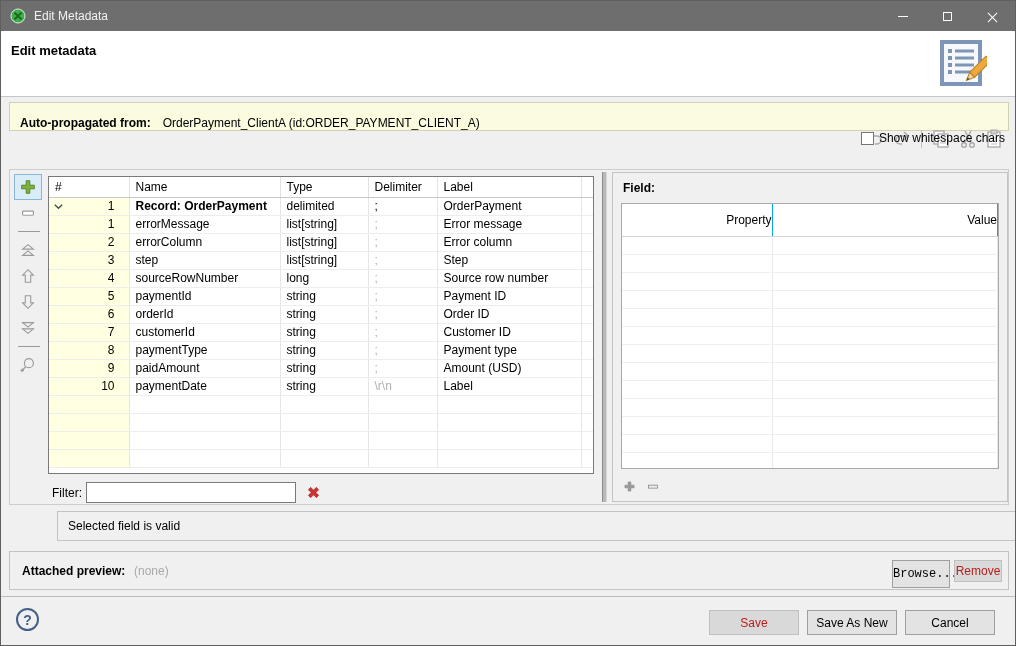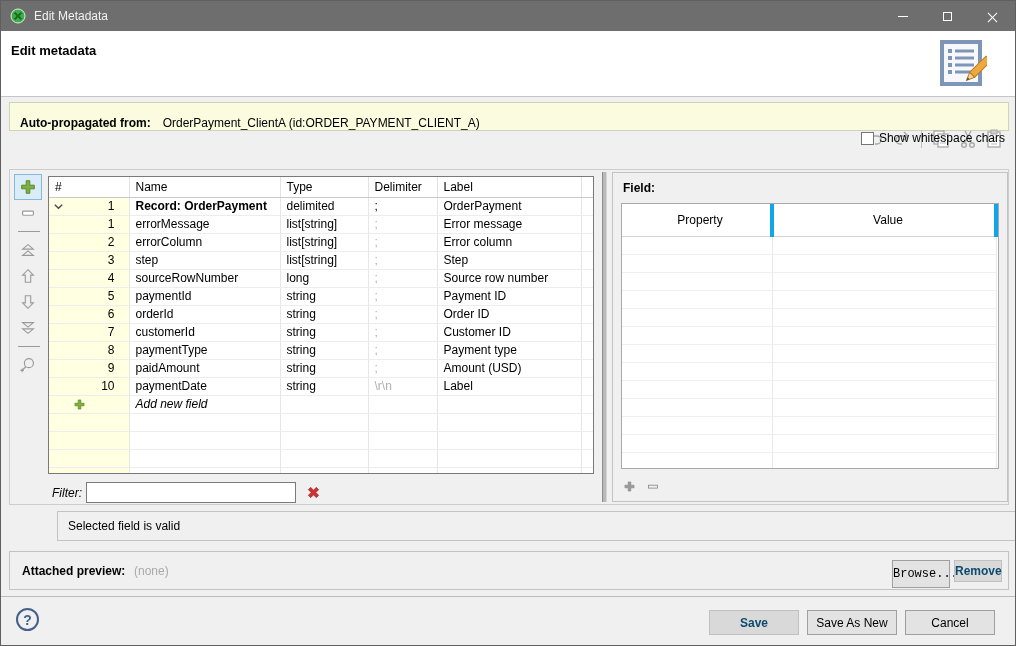--- a/index.html
+++ b/index.html
@@ -49,48 +49,48 @@
     border-right:1px solid #e2e2e2; border-bottom:1px solid #c9c9c9; background:#fff; white-space:nowrap; overflow:hidden; }
   .grid-table td { height:18px; padding:0 4px 0 6px; border-right:1px solid #e6e6e6; border-bottom:1px solid #ededed;
     white-space:nowrap; overflow:hidden; }
   .grid-table td.c-num { background:#ffffe1; text-align:right; padding-right:14px; position:relative; }
   .grid-table tr.record .c-name { font-weight:bold; }
   .chev { position:absolute; left:4px; top:3px; }
   .dim { color:#b1b1b1; }
   .add-label { font-style:italic; }
   .addplus { position:absolute; left:24px; top:2px; }
   
-  .filterbar { position:absolute; left:0; top:312px; height:24px; width:584px;font-style:italic; }
+  .filterbar { position:absolute; left:0; top:312px; height:24px; width:584px; }
   .filterbar .flbl { position:absolute; left:42px; top:4px; }
   .filterbar input { position:absolute; left:76px; top:0; width:210px; height:21px; border:1px solid #7a7a7a; padding:0 4px; font:inherit; }
   .filterbar .fclear { position:absolute; left:296px; top:3px; }
   
   .splitter { position:absolute; left:592px; top:2px; width:5px; height:330px; background:#b9b9b9; border-left:1px solid #8d8d8d; border-right:1px solid #d8d8d8; }
   
   .fieldpanel { position:absolute; left:602px; top:2px; width:396px; height:330px; border:1px solid #c3c3c3; background:#f0f0f0; }
   .fieldpanel .ptitle { position:absolute; left:10px; top:8px; font-weight:bold; }
   .pbox { position:absolute; left:8px; top:30px; width:378px; height:266px; border:1px solid #a9a9a9; background:#fff; overflow:hidden; }
   table.ptable { border-collapse:collapse; table-layout:fixed; width:100%; }
-  .ptable th { height:32px; font-weight:normal; text-align:center; vertical-align:middle; padding-left:8px;
-    border-right:4px solid #0ea5e9; border-bottom:1px solid #d4d4d4; }
+  .ptable th { height:32px; font-weight:normal; text-align:right; vertical-align:middle; padding-left:8px;
+    border-right:1px solid #0ea5e9; border-bottom:1px solid #d4d4d4; }
   .ptable td { height:18px; border-right:1px solid #e9e9e9; border-bottom:1px solid #efefef; }
   .pactions { position:absolute; left:10px; bottom:5px; display:flex; gap:10px; }
   
   .statusbox { position:absolute; top:510px; left:8px; width:1000px; height:30px; border:1px solid #c3c3c3;
     display:flex; align-items:center; padding-left:10px; background:#f0f0f0;margin-left:48px; }
   .previewbox { position:absolute; top:550px; left:8px; width:1000px; height:39px; border:1px solid #c3c3c3; background:#f0f0f0; }
   .previewbox .plbl { position:absolute; left:12px; top:12px; font-weight:bold; }
   .previewbox .pnone { position:absolute; left:124px; top:12px; color:#a9a9a9; }
   .combo { position:absolute; left:734px; top:8px; width:144px; height:22px; background:#fff; border:1px solid #8a8a8a;
     display:flex; align-items:center; padding-left:6px; }
   .combo .carrow { margin-left:auto; margin-right:6px; }
   .btn { font:inherit; background:#e3e3e3; border:1px solid #9f9f9f; color:#000; }
   .btn-browse { position:absolute; left:882px; top:8px; width:58px; height:28px;font-family:Liberation Mono, monospace; }
   .btn-remove { position:absolute; left:944px; top:8px; width:48px; height:22px; }
-  .btn[disabled] { background:#d9d9d9; border-color:#c0c0c0; color:#0c4a6e;font-weight:bold; }
+  .btn[disabled] { background:#d9d9d9; border-color:#c0c0c0; color:#b91c1c; }
   
   .footer { position:absolute; top:595px; left:0; right:0; height:50px; background:#f0f0f0; border-top:1px solid #bdbdbd; }
   .helpbtn { position:absolute; left:15px; top:11px; width:23px; height:23px; border:2px solid #44608a; border-radius:50%;
     color:#44608a; font-weight:bold; font-size:14px; display:flex; align-items:center; justify-content:center; background:transparent; }
   .btn-save { position:absolute; left:708px; top:13px; width:90px; height:25px; }
   .btn-savenew { position:absolute; left:806px; top:13px; width:90px; height:25px; }
   .btn-cancel { position:absolute; left:904px; top:13px; width:90px; height:25px; }
 </style>
 </head>
 <body>
@@ -325,34 +325,20 @@
         </tr>
         <tr>
           <td class="c-num">10</td>
           <td>paymentDate</td>
           <td>string</td>
           <td class="dim">\r\n</td>
           <td>Label</td>
           <td></td>
         </tr>
 
-        <tr>
-          <td class="c-num">
-            <span class="addplus">
-              <svg width="13" height="13" viewBox="0 0 20 20">
-                  <path d="M8 3h4v5h5v4h-5v5H8v-5H3V8h5z" fill="#7cb23e" stroke="#567f22" stroke-width="1"></path>
-                </svg>
-            </span>
-          </td>
-          <td class="add-label">Add new field</td>
-          <td></td>
-            <td></td>
-            <td></td>
-            <td></td>
-        </tr>
 
         <tr>
           <td class="c-num"></td>
             <td></td>
             <td></td>
             <td></td>
             <td></td>
             <td></td>
         </tr>
         <tr>

